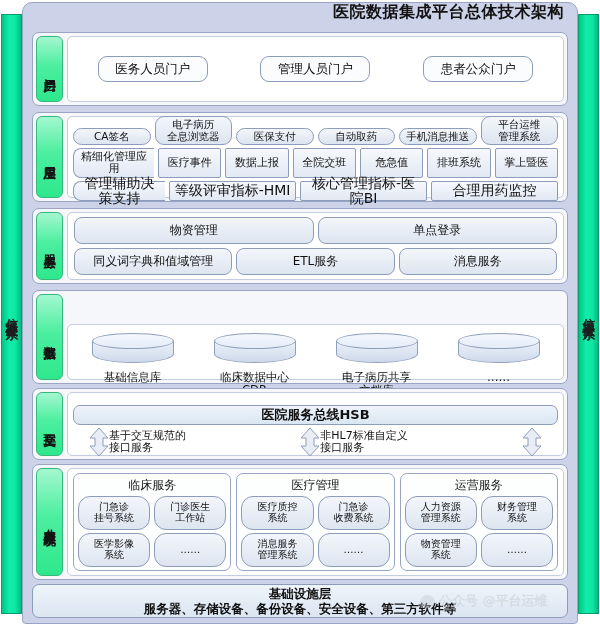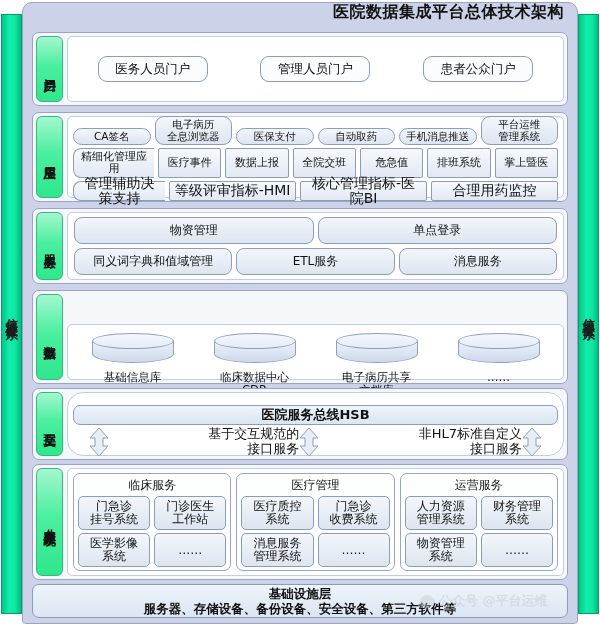--- a/index.html
+++ b/index.html
@@ -169,54 +169,54 @@
     border: 1px solid #8fa0bd;
     border-radius: 50%;
   }
   .db-label {
     margin-top: 4px; font-size: 11.5px; text-align: center;
     color: #111; line-height: 1.12; white-space: pre-line;
   }
 
   
   #inter { top: 388px; height: 72px; }
-  #inter .layer-body { gap: 2px; padding: 12px 5px; justify-content: flex-start; border-radius: 16px; }
+  #inter .layer-body { gap: 2px; padding: 12px 5px; justify-content: flex-start; }
   .bus {
     height: 26px;
     background: linear-gradient(180deg,#eef4fa 0%,#dae6f2 100%);
     border: 1px solid #8d9cb8; border-radius: 7px;
     display: flex; align-items: center; justify-content: center;
     font-size: 13px; font-weight: bold; color: #111;
   }
   .arrow-row {
     position: relative;
     height: 34px;
     display: flex; align-items: center; justify-content: space-between;
     padding: 0 16px;
   }
   .dbl-arrow { width: 20px; height: 30px; flex: 0 0 20px; }
   .arrow-label {
-    font-size: 13px; color: #111; text-align: right;
+    font-size: 11px; color: #111; text-align: left;
     line-height: 1.12; white-space: pre-line; flex: 1 1 auto;
   }
 
   
   #biz { top: 464px; height: 116px; }
   #biz .layer-body { flex-direction: row; gap: 5px; padding: 4px 5px; align-items: stretch; }
   .biz-group {
     flex: 1 1 0;
     border: 1px solid #9aa5c4; border-radius: 7px;
     background: #fdfefe;
     display: flex; flex-direction: column;
     padding: 2px 4px 3px 4px;
   }
   .biz-title { text-align: center; font-size: 12px; color: #111; margin: 1px 0 2px 0; }
   .biz-grid { display: flex; flex-direction: column; gap: 3px; flex: 1 1 auto; }
   .biz-grid .row { flex: 1 1 0; gap: 4px; }
-  .biz-grid .chip { flex: 1 1 0; font-size: 12px; border-radius: 5px; }
+  .biz-grid .chip { flex: 1 1 0; font-size: 10px; border-radius: 12px; }
 
   
   #infra {
     position: absolute; left: 10px; top: 584px;
     width: 536px; height: 34px;
     background: linear-gradient(180deg,#eef4fa 0%,#dbe6f2 100%);
     border: 1px solid #8d9cb8; border-radius: 7px;
     display: flex; flex-direction: column;
     align-items: center; justify-content: center;
     font-size: 12.5px; font-weight: bold; color: #111; line-height: 1.2;

